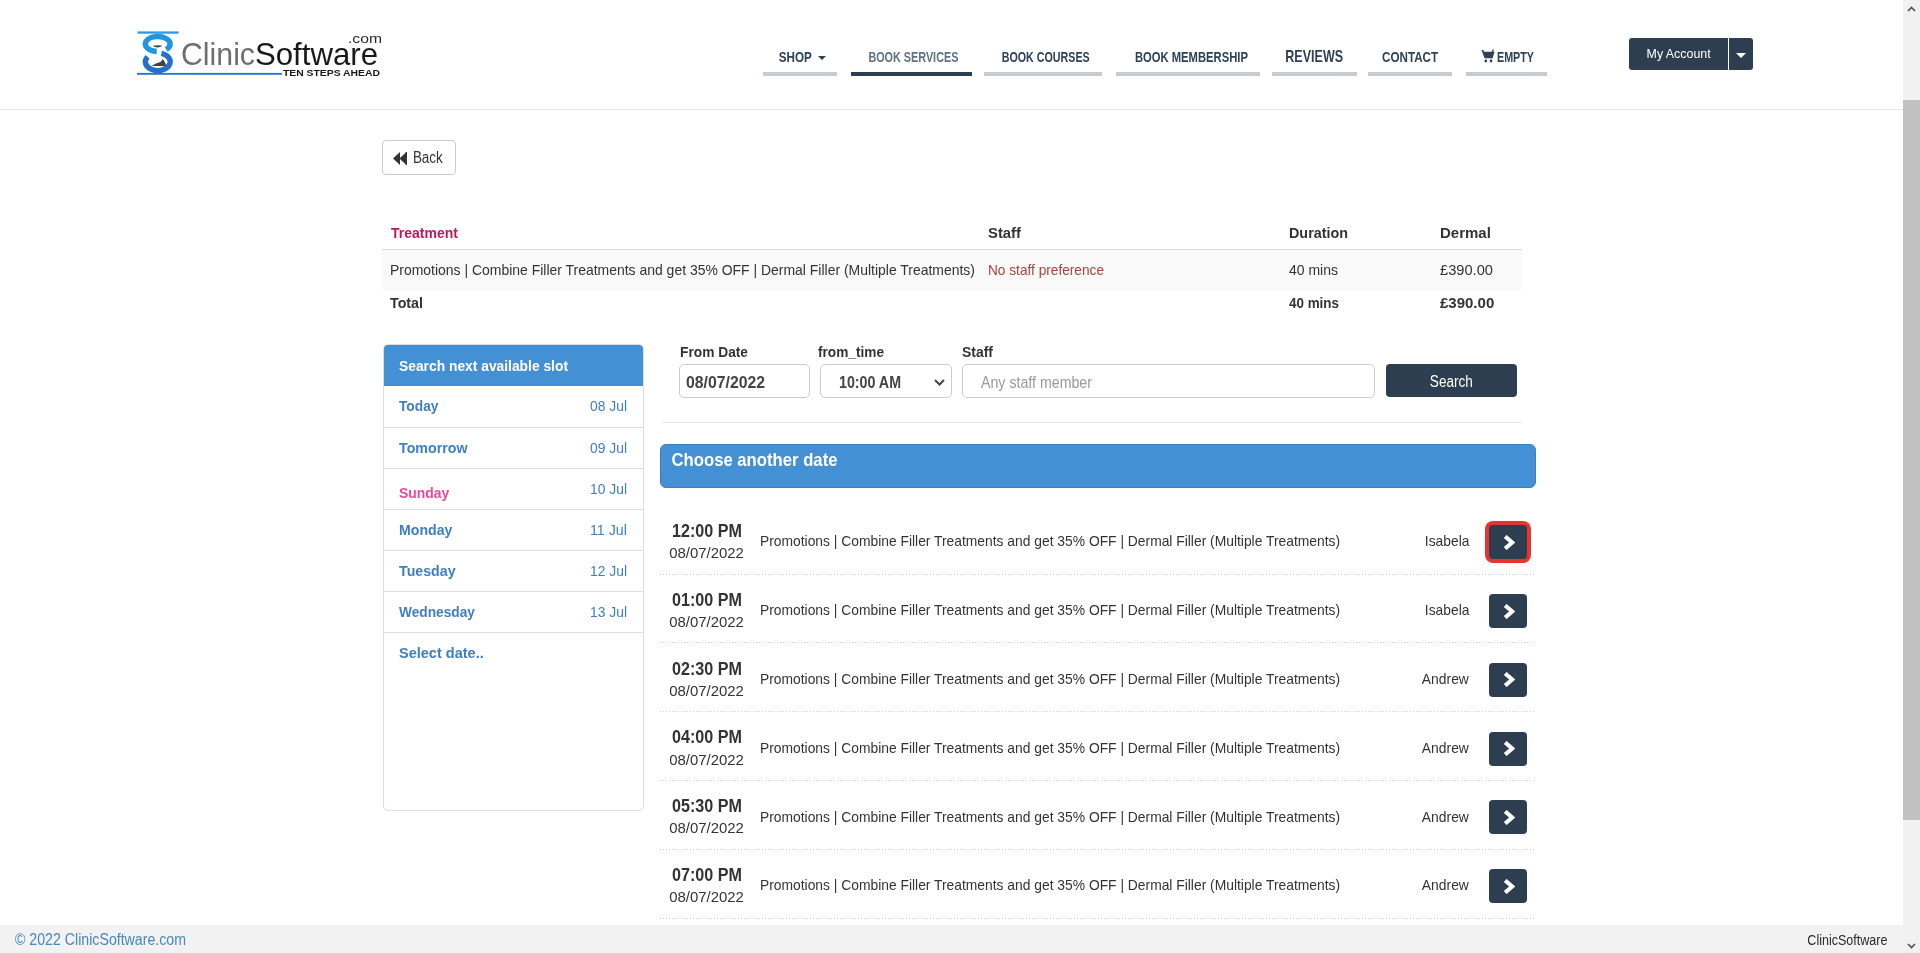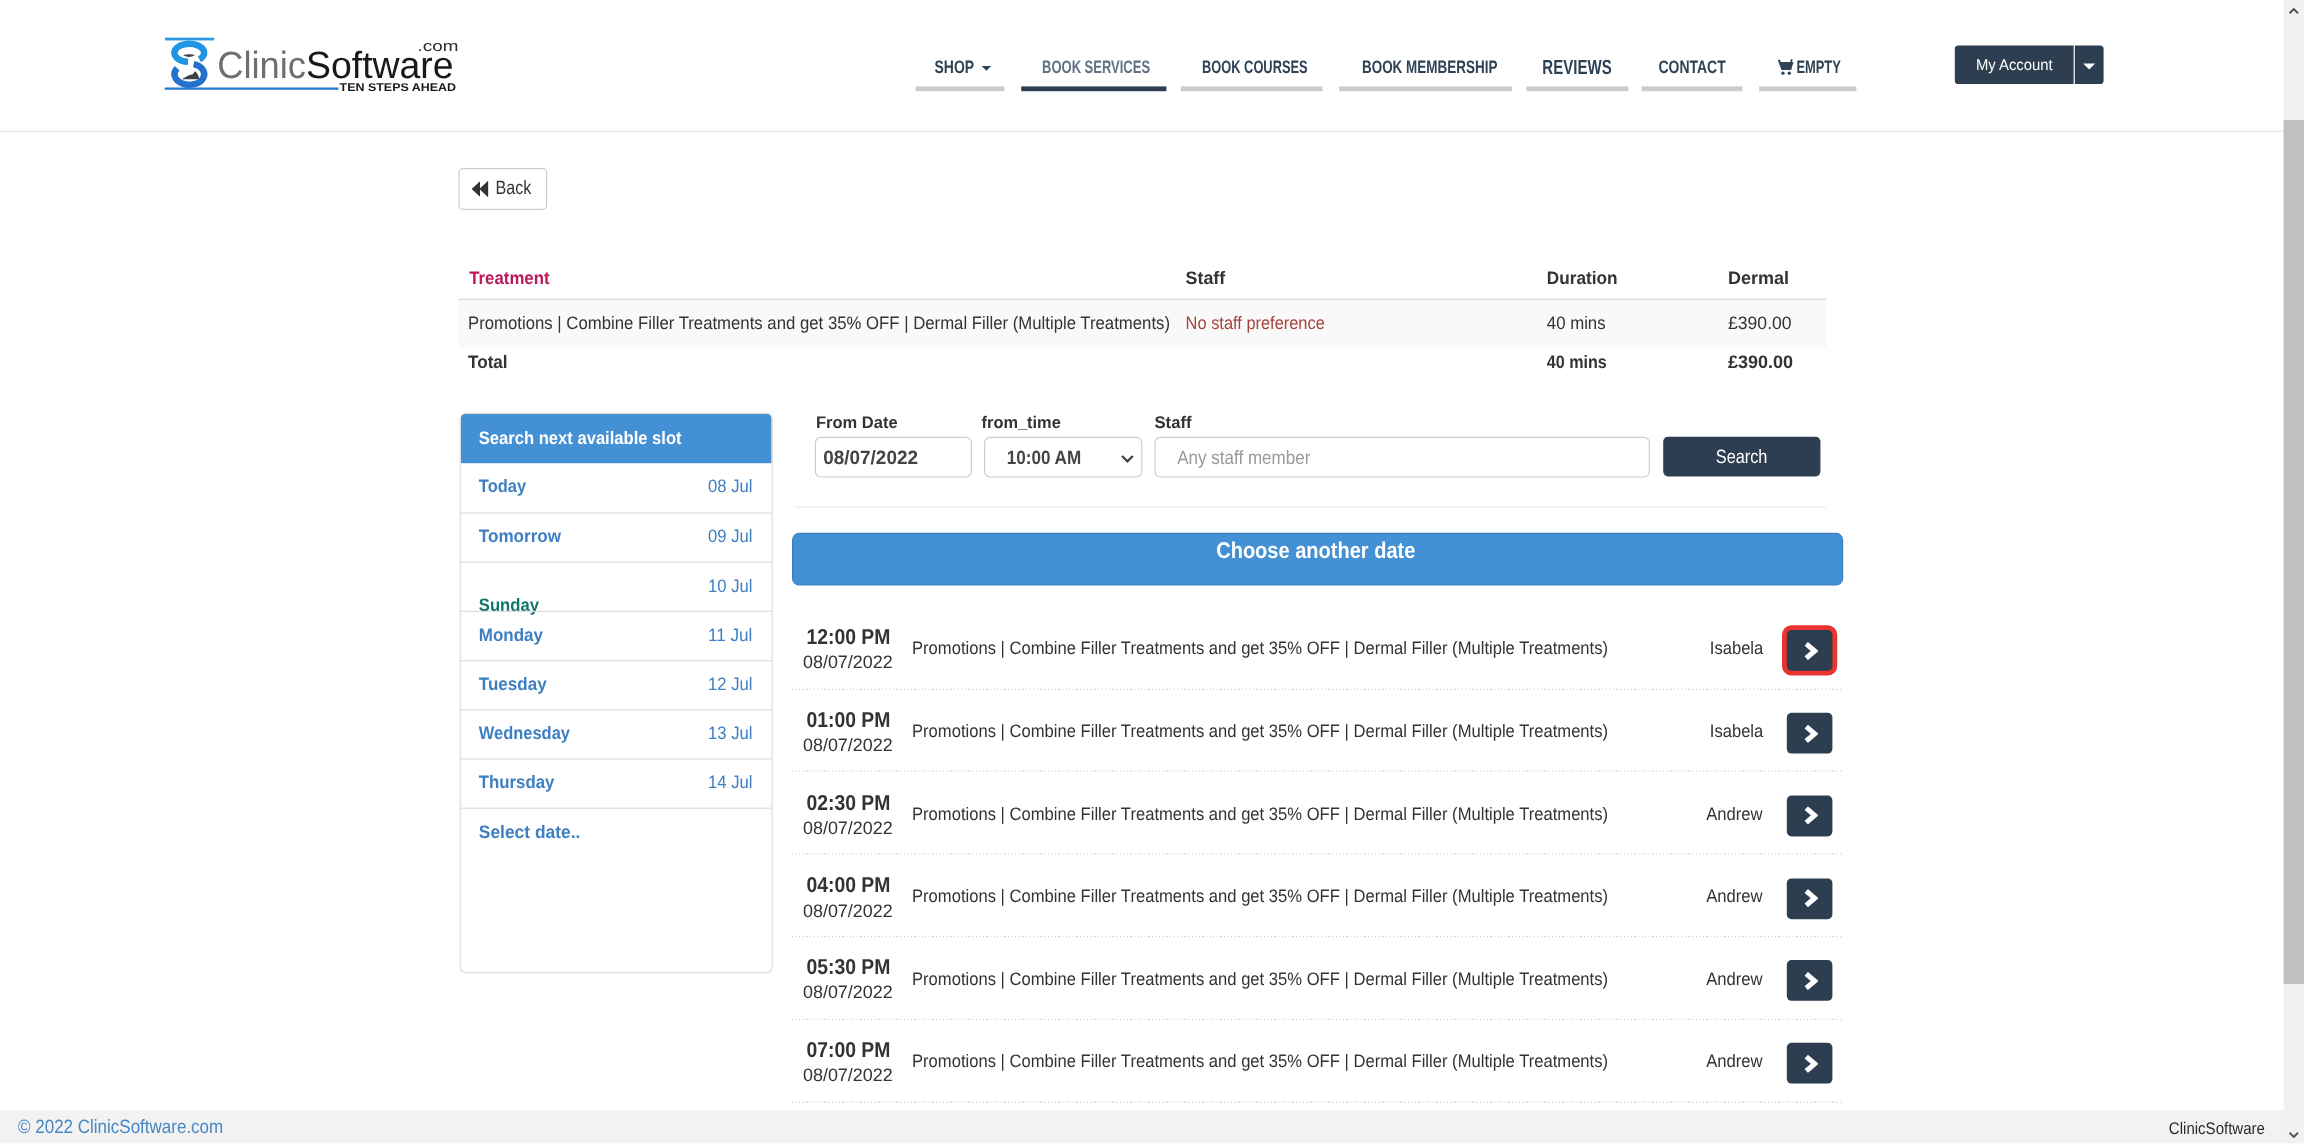--- a/index.html
+++ b/index.html
@@ -68,55 +68,51 @@
 <div style="height:41px;background:#4490d4;color:#fff;font-size:15px;font-weight:bold;line-height:41px;padding-left:15px;"><span id="m_slot" style="display:inline-block;white-space:nowrap;transform-origin:0 50%;transform:scaleX(0.9214);">Search next available slot</span></div>
 <div style="height:41px;position:relative;">
         <span style="position:absolute;left:15px;top:0;line-height:40px;font-size:15px;font-weight:bold;color:#3d7fc1;"><span id="day0" style="display:inline-block;white-space:nowrap;transform-origin:0 50%;transform:scaleX(0.9149);">Today</span></span>
         <span style="position:absolute;right:16px;top:0;line-height:40px;font-size:15px;color:#3d7fc1;"><span id="date0" style="display:inline-block;white-space:nowrap;transform-origin:100% 50%;transform:scaleX(0.9243);">08 Jul</span></span>
       </div>
 <div style="height:41px;border-top:1px solid #ddd;position:relative;">
         <span style="position:absolute;left:15px;top:0;line-height:40px;font-size:15px;font-weight:bold;color:#3d7fc1;"><span id="day1" style="display:inline-block;white-space:nowrap;transform-origin:0 50%;transform:scaleX(0.9485);">Tomorrow</span></span>
         <span style="position:absolute;right:16px;top:0;line-height:40px;font-size:15px;color:#3d7fc1;"><span id="date1" style="display:inline-block;white-space:nowrap;transform-origin:100% 50%;transform:scaleX(0.9243);">09 Jul</span></span>
       </div>
 <div style="height:41px;border-top:1px solid #ddd;position:relative;">
-        <span style="position:absolute;left:15px;top:16px;line-height:40px;font-size:15px;font-weight:bold;color:#0f766e;text-decoration:underline;"><span id="day2" style="display:inline-block;white-space:nowrap;transform-origin:0 50%;transform:scaleX(0.9264);">Sunday</span></span>
+        <span style="position:absolute;left:15px;top:4px;line-height:40px;font-size:15px;font-weight:bold;color:#ec4899;text-decoration:underline;"><span id="day2" style="display:inline-block;white-space:nowrap;transform-origin:0 50%;transform:scaleX(0.9264);">Sunday</span></span>
         <span style="position:absolute;right:16px;top:0;line-height:40px;font-size:15px;color:#3d7fc1;"><span id="date2" style="display:inline-block;white-space:nowrap;transform-origin:100% 50%;transform:scaleX(0.9243);">10 Jul</span></span>
       </div>
 <div style="height:41px;border-top:1px solid #ddd;position:relative;">
         <span style="position:absolute;left:15px;top:0;line-height:40px;font-size:15px;font-weight:bold;color:#3d7fc1;"><span id="day3" style="display:inline-block;white-space:nowrap;transform-origin:0 50%;transform:scaleX(0.9423);">Monday</span></span>
         <span style="position:absolute;right:16px;top:0;line-height:40px;font-size:15px;color:#3d7fc1;"><span id="date3" style="display:inline-block;white-space:nowrap;transform-origin:100% 50%;transform:scaleX(0.9506);">11 Jul</span></span>
       </div>
 <div style="height:41px;border-top:1px solid #ddd;position:relative;">
         <span style="position:absolute;left:15px;top:0;line-height:40px;font-size:15px;font-weight:bold;color:#3d7fc1;"><span id="day4" style="display:inline-block;white-space:nowrap;transform-origin:0 50%;transform:scaleX(0.9473);">Tuesday</span></span>
         <span style="position:absolute;right:16px;top:0;line-height:40px;font-size:15px;color:#3d7fc1;"><span id="date4" style="display:inline-block;white-space:nowrap;transform-origin:100% 50%;transform:scaleX(0.9243);">12 Jul</span></span>
       </div>
 <div style="height:41px;border-top:1px solid #ddd;position:relative;">
         <span style="position:absolute;left:15px;top:0;line-height:40px;font-size:15px;font-weight:bold;color:#3d7fc1;"><span id="day5" style="display:inline-block;white-space:nowrap;transform-origin:0 50%;transform:scaleX(0.9146);">Wednesday</span></span>
         <span style="position:absolute;right:16px;top:0;line-height:40px;font-size:15px;color:#3d7fc1;"><span id="date5" style="display:inline-block;white-space:nowrap;transform-origin:100% 50%;transform:scaleX(0.9243);">13 Jul</span></span>
-      </div>
-<div style="height:41px;border-top:1px solid #ddd;position:relative;">
-        <span style="position:absolute;left:15px;top:0;line-height:40px;font-size:15px;font-weight:bold;color:#3d7fc1;"><span id="day6" style="display:inline-block;white-space:nowrap;transform-origin:0 50%;transform:scaleX(0.9331);">Thursday</span></span>
-        <span style="position:absolute;right:16px;top:0;line-height:40px;font-size:15px;color:#3d7fc1;"><span id="date6" style="display:inline-block;white-space:nowrap;transform-origin:100% 50%;transform:scaleX(0.9243);">14 Jul</span></span>
       </div>
 <div style="height:41px;border-top:1px solid #ddd;position:relative;">
         <span style="position:absolute;left:15px;top:0;line-height:40px;font-size:15px;font-weight:bold;color:#3d7fc1;"><span id="day7" style="display:inline-block;white-space:nowrap;transform-origin:0 50%;transform:scaleX(0.9675);">Select date..</span></span>
       </div>
 </div>
 <div class="abs" style="left:680px;top:344px;font-size:14px;font-weight:bold;color:#333;"><span id="m_fd" style="display:inline-block;white-space:nowrap;transform-origin:0 50%;transform:scaleX(0.9822);">From Date</span></div>
 <div class="abs" style="left:818px;top:344px;font-size:14px;font-weight:bold;color:#333;"><span id="m_ft" style="display:inline-block;white-space:nowrap;transform-origin:0 50%;transform:scaleX(0.9751);">from_time</span></div>
 <div class="abs" style="left:962px;top:344px;font-size:14px;font-weight:bold;color:#333;"><span id="m_stl" style="display:inline-block;white-space:nowrap;transform-origin:0 50%;transform:scaleX(0.9960);">Staff</span></div>
 <div class="abs" style="left:679px;top:364px;width:131px;height:34px;border:1px solid #ccc;border-radius:5px;background:#fff;font-size:16px;font-weight:bold;color:#444;line-height:36px;padding-left:6px;"><span id="m_dateval" style="display:inline-block;white-space:nowrap;transform-origin:0 50%;transform:scaleX(0.9865);">08/07/2022</span></div>
 <div class="abs" style="left:820px;top:364px;width:132px;height:34px;border:1px solid #ccc;border-radius:5px;background:#fff;font-size:16px;font-weight:bold;color:#444;line-height:36px;padding-left:18px;"><span id="m_timeval" style="display:inline-block;white-space:nowrap;transform-origin:0 50%;transform:scaleX(0.8901);">10:00 AM</span><svg width="11" height="7" viewBox="0 0 11 7" style="position:absolute;right:6px;top:14px;">
         <path d="M1 1 L5.5 5.5 L10 1" fill="none" stroke="#444" stroke-width="2"></path>
       </svg></div>
 <div class="abs" style="left:962px;top:364px;width:413px;height:34px;border:1px solid #ccc;border-radius:5px;background:#fff;font-size:16px;color:#999;line-height:35px;padding-left:18px;"><span id="m_anystaff" style="display:inline-block;white-space:nowrap;transform-origin:0 50%;transform:scaleX(0.8873);">Any staff member</span></div>
 <div class="abs" style="left:1386px;top:364px;width:131px;height:33px;background:#2c3e50;border-radius:4px;color:#fff;font-size:16px;text-align:center;line-height:35px;"><span id="m_search" style="display:inline-block;white-space:nowrap;transform-origin:50% 50%;transform:scaleX(0.8481);">Search</span></div>
 <div class="abs" style="left:662px;top:422px;width:860px;height:1px;background:#e9e9e9;"></div>
 <div class="abs" style="left:660px;top:444px;width:876px;height:44px;background:#4490d4;border:1px solid #3a7fc2;border-radius:6px;"></div>
-<div class="abs" style="left:660px;top:448.5px;width:872px;text-align:center;font-size:19px;font-weight:bold;color:#fff;"><span id="m_choose" style="display:inline-block;white-space:nowrap;transform-origin:50% 50%;transform:scaleX(0.8784);">Choose another date</span></div>
+<div class="abs" style="left:660px;top:448.5px;width:872px;text-align:left;font-size:19px;font-weight:bold;color:#fff;"><span id="m_choose" style="display:inline-block;white-space:nowrap;transform-origin:50% 50%;transform:scaleX(0.8784);">Choose another date</span></div>
 <div class="abs" style="left:664px;top:520.9px;width:86px;text-align:center;font-size:18px;font-weight:bold;color:#333;"><span id="m_time0" style="display:inline-block;white-space:nowrap;transform-origin:50% 50%;transform:scaleX(0.8969);">12:00 PM</span></div>
 <div class="abs" style="left:664px;top:544.2px;width:86px;text-align:center;font-size:15px;color:#333;"><span id="m_sdate0" style="display:inline-block;white-space:nowrap;transform-origin:50% 50%;transform:scaleX(0.9963);">08/07/2022</span></div>
 <div class="abs" style="left:760px;top:532.4px;font-size:15px;color:#333;"><span id="m_promo1" style="display:inline-block;white-space:nowrap;transform-origin:0 50%;transform:scaleX(0.9224);">Promotions | Combine Filler Treatments and get 35% OFF | Dermal Filler (Multiple Treatments)</span></div>
 <div class="abs" style="left:1369px;top:532.4px;width:100px;text-align:right;font-size:15px;color:#333;"><span id="m_staff0" style="display:inline-block;white-space:nowrap;transform-origin:100% 50%;transform:scaleX(0.9199);">Isabela</span></div>
 <div class="abs" style="left:1489px;top:525.2px;width:38px;height:34px;background:#2c3e50;border-radius:4px;box-shadow:0 0 0 4px #e8332e;display:flex;align-items:center;justify-content:center;">
       <svg width="13" height="15" viewBox="0 0 13 15" style="display:block">
         <path d="M3.2 1.5 L10.2 7.5 L3.2 13.5" fill="none" stroke="#fff" stroke-width="4.2"></path>
       </svg>
     </div>
 <div class="abs dotted" style="left:660px;top:573.5px;width:876px;"></div>

